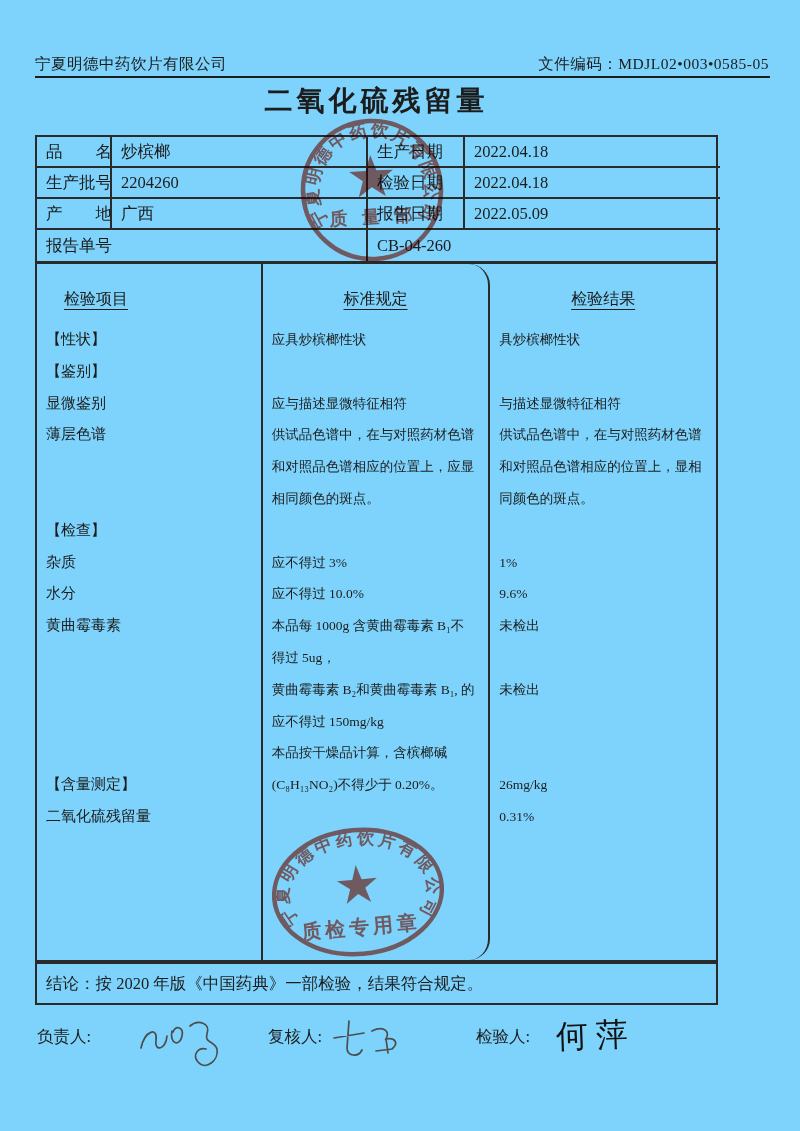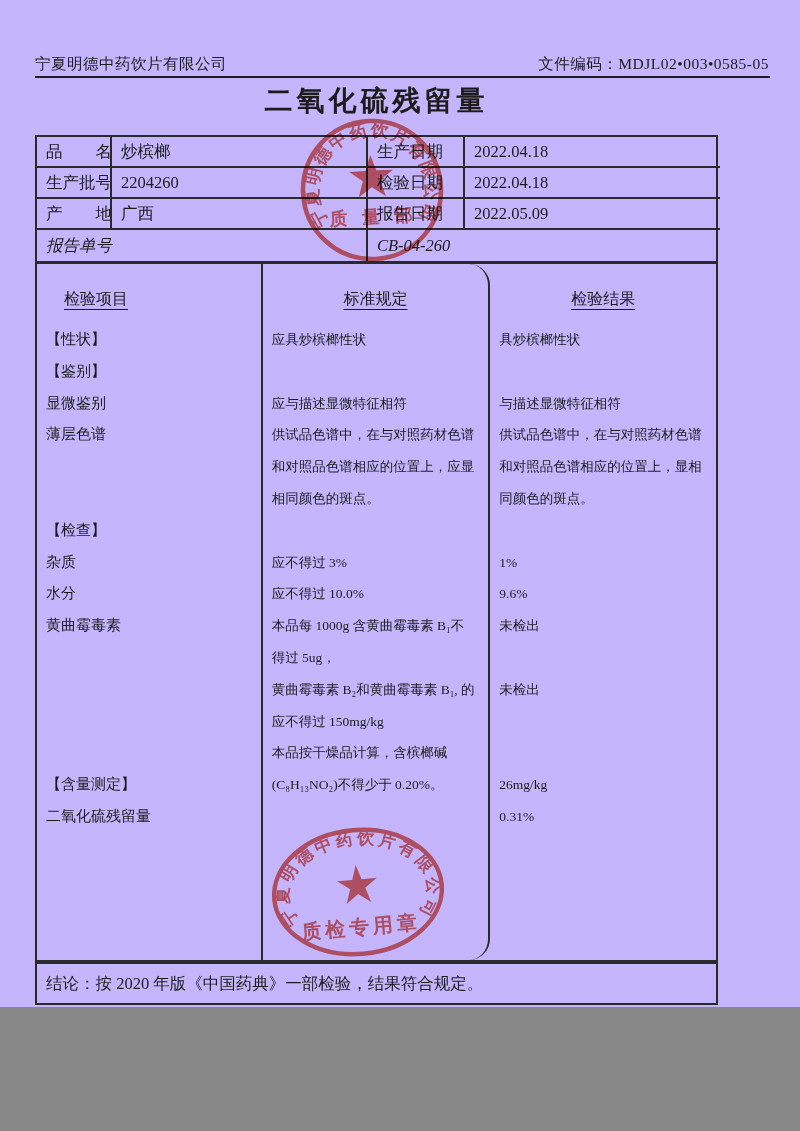--- a/index.html
+++ b/index.html
@@ -1,37 +1,37 @@
 <!DOCTYPE html>
 <html><head>
 <meta charset="utf-8">
 <style>
   html,body { margin:0; padding:0; background:#888; }
   .page {
-    position:relative; width:800px; height:1007px; margin:0 auto;
-    background:#c4b5fd; overflow:hidden;
+    position:relative; width:800px; height:1131px; margin:0 auto;
+    background:#7dd3fc; overflow:hidden;
     font-family:"Liberation Serif","DejaVu Serif",serif; color:#1c1c1c;
   }
   
   .hdr-company { position:absolute; left:35px; top:54px; font-size:15.5px; letter-spacing:0.5px; }
   .hdr-code    { position:absolute; right:31px; top:54px; font-size:15.5px; letter-spacing:0.5px; }
   .hdr-rule    { position:absolute; left:35px; top:76px; width:735px; height:2px; background:#1c1c1c; }
   .doc-title   { position:absolute; left:35px; top:82px; width:683px; text-align:center;
                  font-size:28px; font-weight:bold; letter-spacing:4px; }
   
   .info-table { position:absolute; left:35px; top:135px; width:683px; height:128px;
                 box-sizing:border-box; border:2px solid #2a2a2a;
                 display:grid; grid-template-columns:75px 256px 97px 255px;
                 grid-template-rows:repeat(4,1fr); }
   .ic { box-sizing:border-box; display:flex; align-items:center; padding-left:9px;
         font-size:16.5px; white-space:nowrap; overflow:hidden;
         border-right:2px solid #2a2a2a; border-bottom:2px solid #2a2a2a; }
   .ic.last-col { border-right:none; }
   .ic.no-b { border-bottom:none; }
-  .ic.span2 { grid-column:span 2;font-style:italic; }
+  .ic.span2 { grid-column:span 2; }
   
   .main-table { position:absolute; left:35px; top:262px; width:683px; height:700px;
                 box-sizing:border-box; border:2px solid #2a2a2a; display:flex; }
   .mcol { box-sizing:border-box; border-right:2px solid #2a2a2a; }
   .mcol.c1 { width:227px; } .mcol.c2 { width:229px;border-radius:21px; } .mcol.c3 { width:227px; border-right:none; }
   .mcol-header { height:60px; display:flex; align-items:center; padding-top:10px; box-sizing:border-box; }
   .c1 .mcol-header { justify-content:flex-start; padding-left:27px; }
   .c2 .mcol-header, .c3 .mcol-header { justify-content:center; }
   .hdr-underline { text-decoration:underline; text-underline-offset:5px; font-size:16px; }
   .mline { height:31.8px; line-height:31.8px; white-space:nowrap; overflow:hidden;

